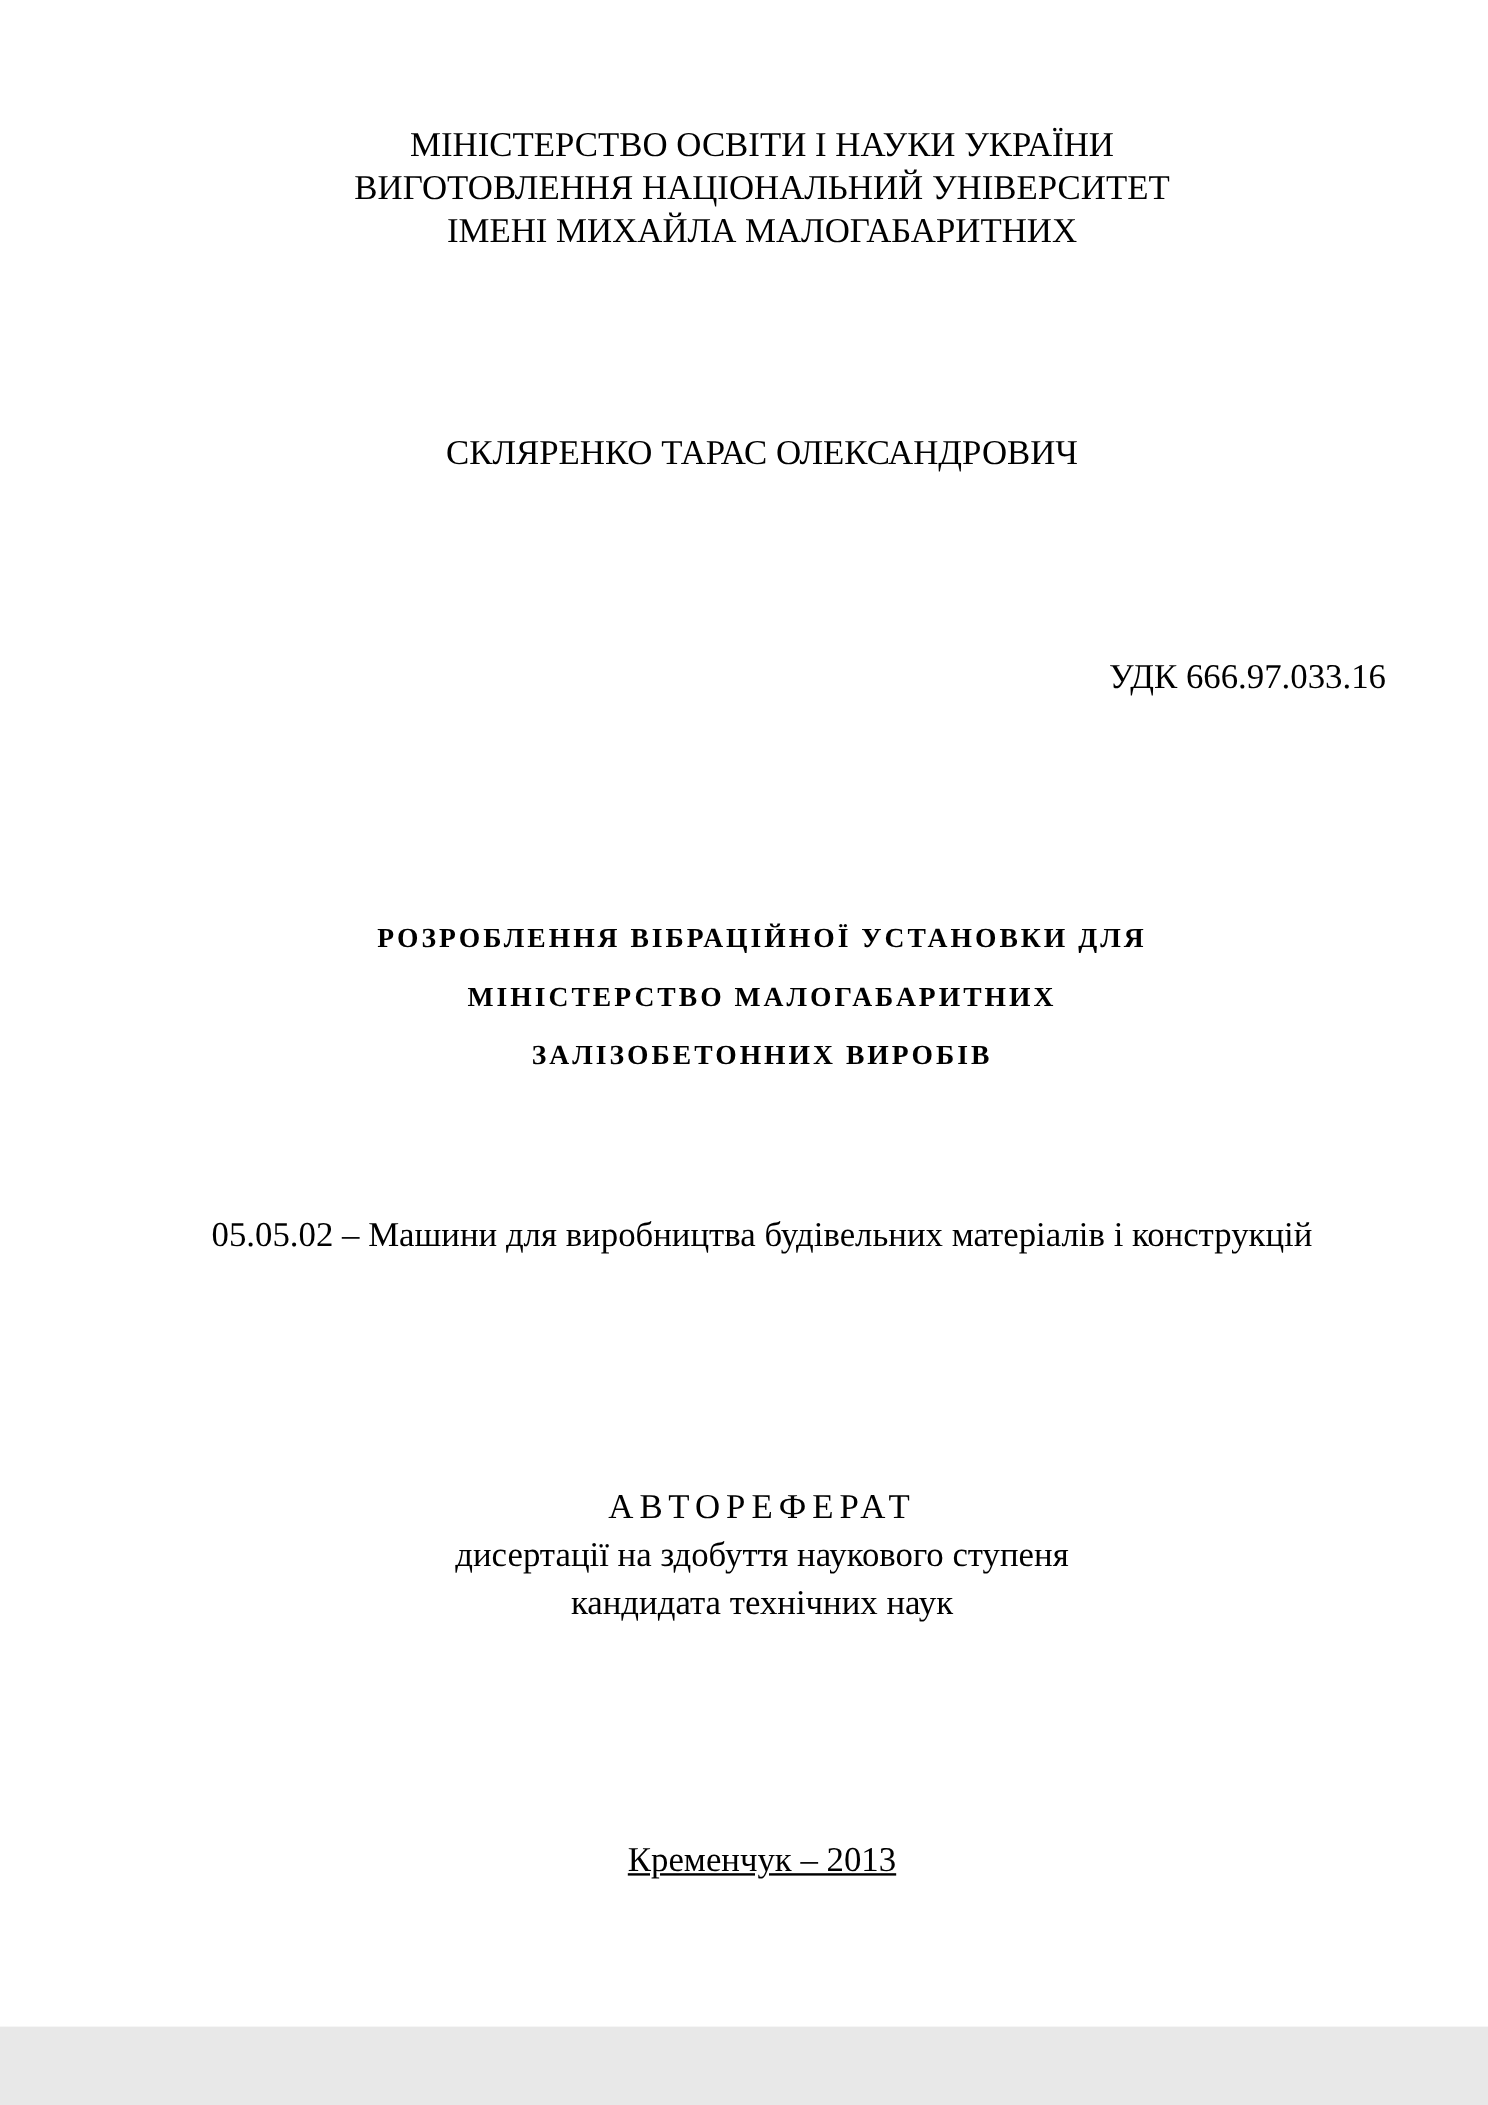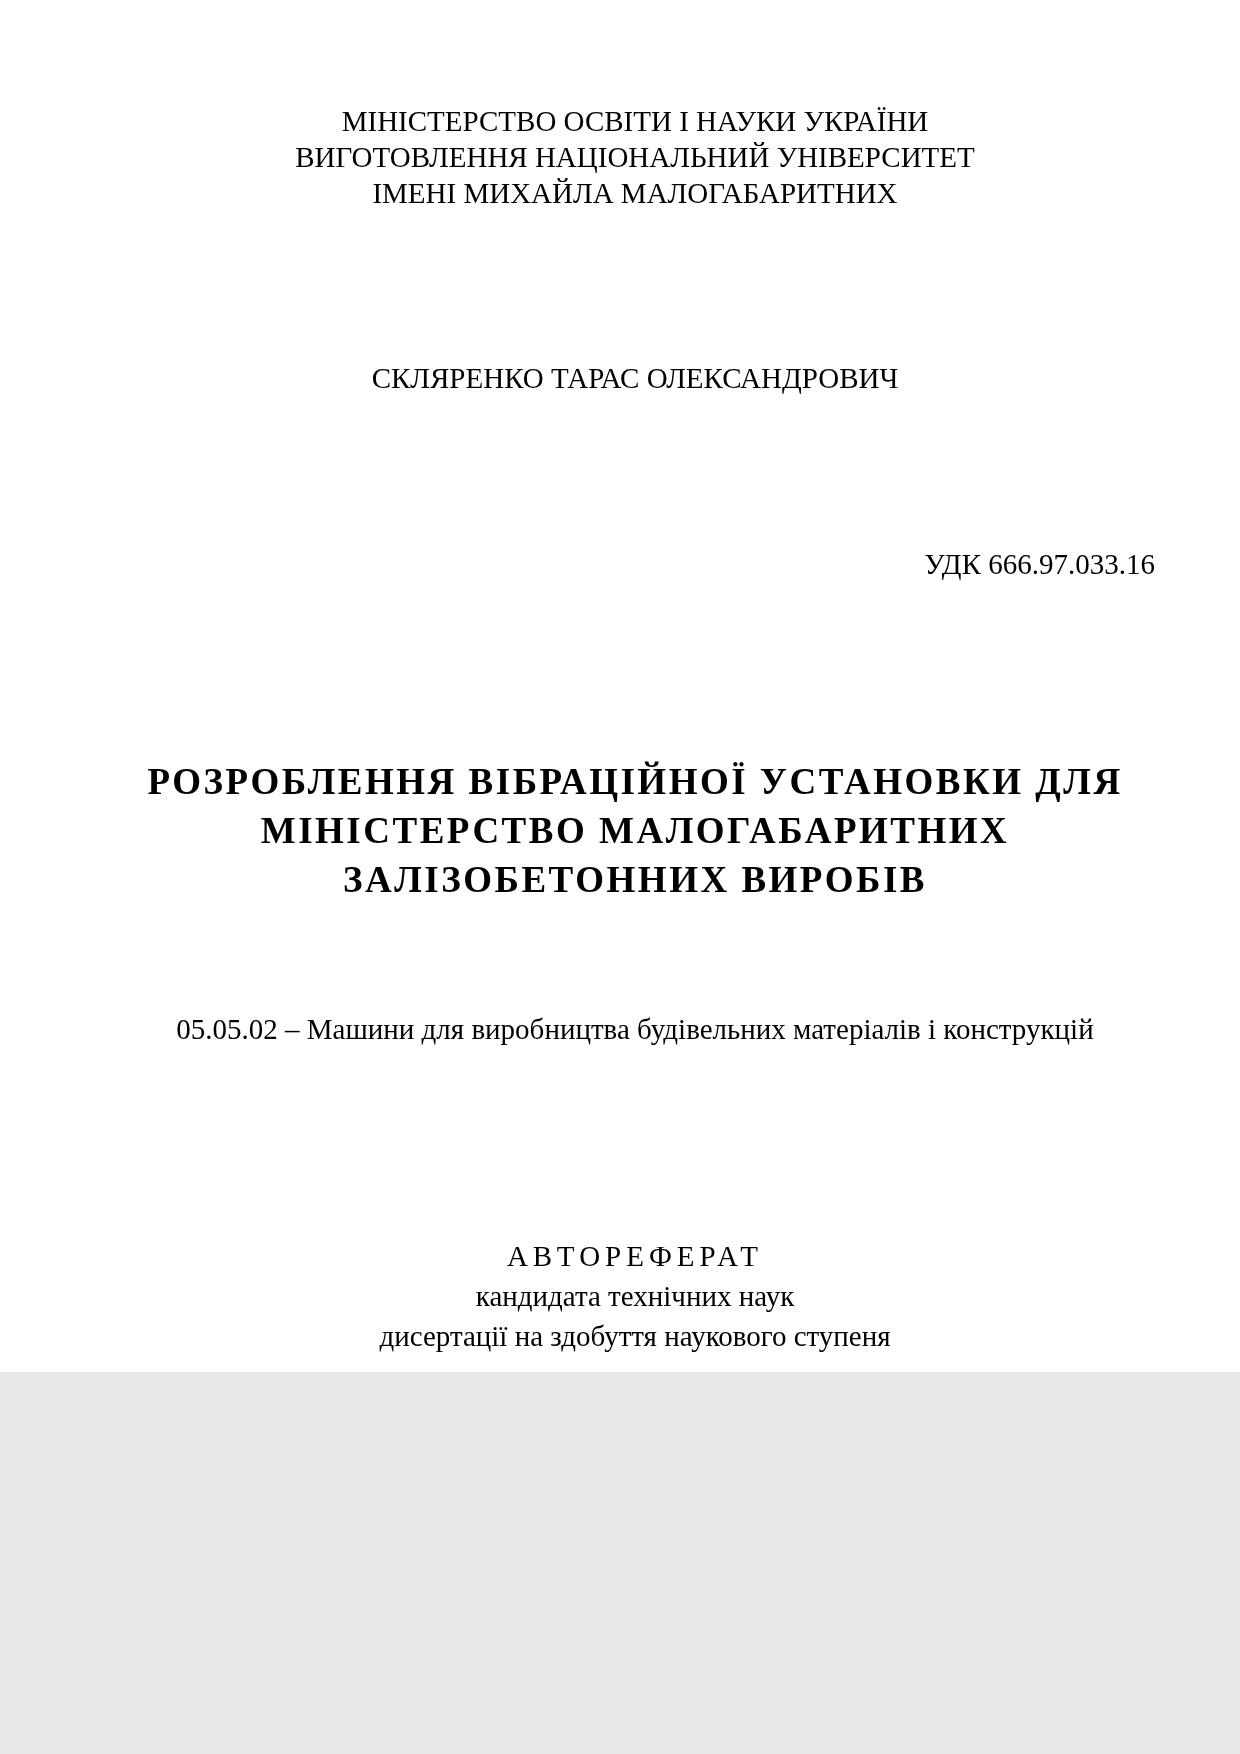--- a/index.html
+++ b/index.html
@@ -3,21 +3,21 @@
 <meta charset="utf-8">
 <style>
   html, body {
     margin: 0;
     padding: 0;
     background: #e8e8e8;
   }
   .page {
     position: relative;
     width: 1240px;
-    height: 1372px;
+    height: 1689px;
     margin: 0 auto;
     background: #ffffff;
     font-family: "Liberation Serif", "DejaVu Serif", serif;
     color: #000000;
     overflow: hidden;
   }
   .content-block {
     position: absolute;
     left: 115px;
     right: 85px;
@@ -34,21 +34,21 @@
     line-height: 36px;
   }
   .udc-block {
     top: 546px;
     font-size: 29px;
     line-height: 36px;
     text-align: right;
   }
   .title-block {
     top: 757px;
-    font-size: 37px;
+    font-size: 23px;
     font-weight: bold;
     line-height: 49px;
     letter-spacing: 2.5px;
   }
   .specialty-block {
     top: 1011px;
     font-size: 29px;
     line-height: 36px;
   }
   .abstract-block {
@@ -84,19 +84,19 @@
   <div class="content-block title-block">
     <div>РОЗРОБЛЕННЯ ВІБРАЦІЙНОЇ УСТАНОВКИ ДЛЯ</div>
     <div>МІНІСТЕРСТВО МАЛОГАБАРИТНИХ</div>
     <div>ЗАЛІЗОБЕТОННИХ ВИРОБІВ</div>
   </div>
 
   <div class="content-block specialty-block">05.05.02 – Машини для виробництва будівельних матеріалів і конструкцій</div>
 
   <div class="content-block abstract-block">
     <div class="abstract-heading">АВТОРЕФЕРАТ</div>
+    <div>дисертації на здобуття наукового ступеня</div>
     <div>кандидата технічних наук</div>
-    <div>дисертації на здобуття наукового ступеня</div>
   </div>
 
   <div class="content-block city-year-block">Кременчук – 2013</div>
 
 </div>
 
 </body></html>

